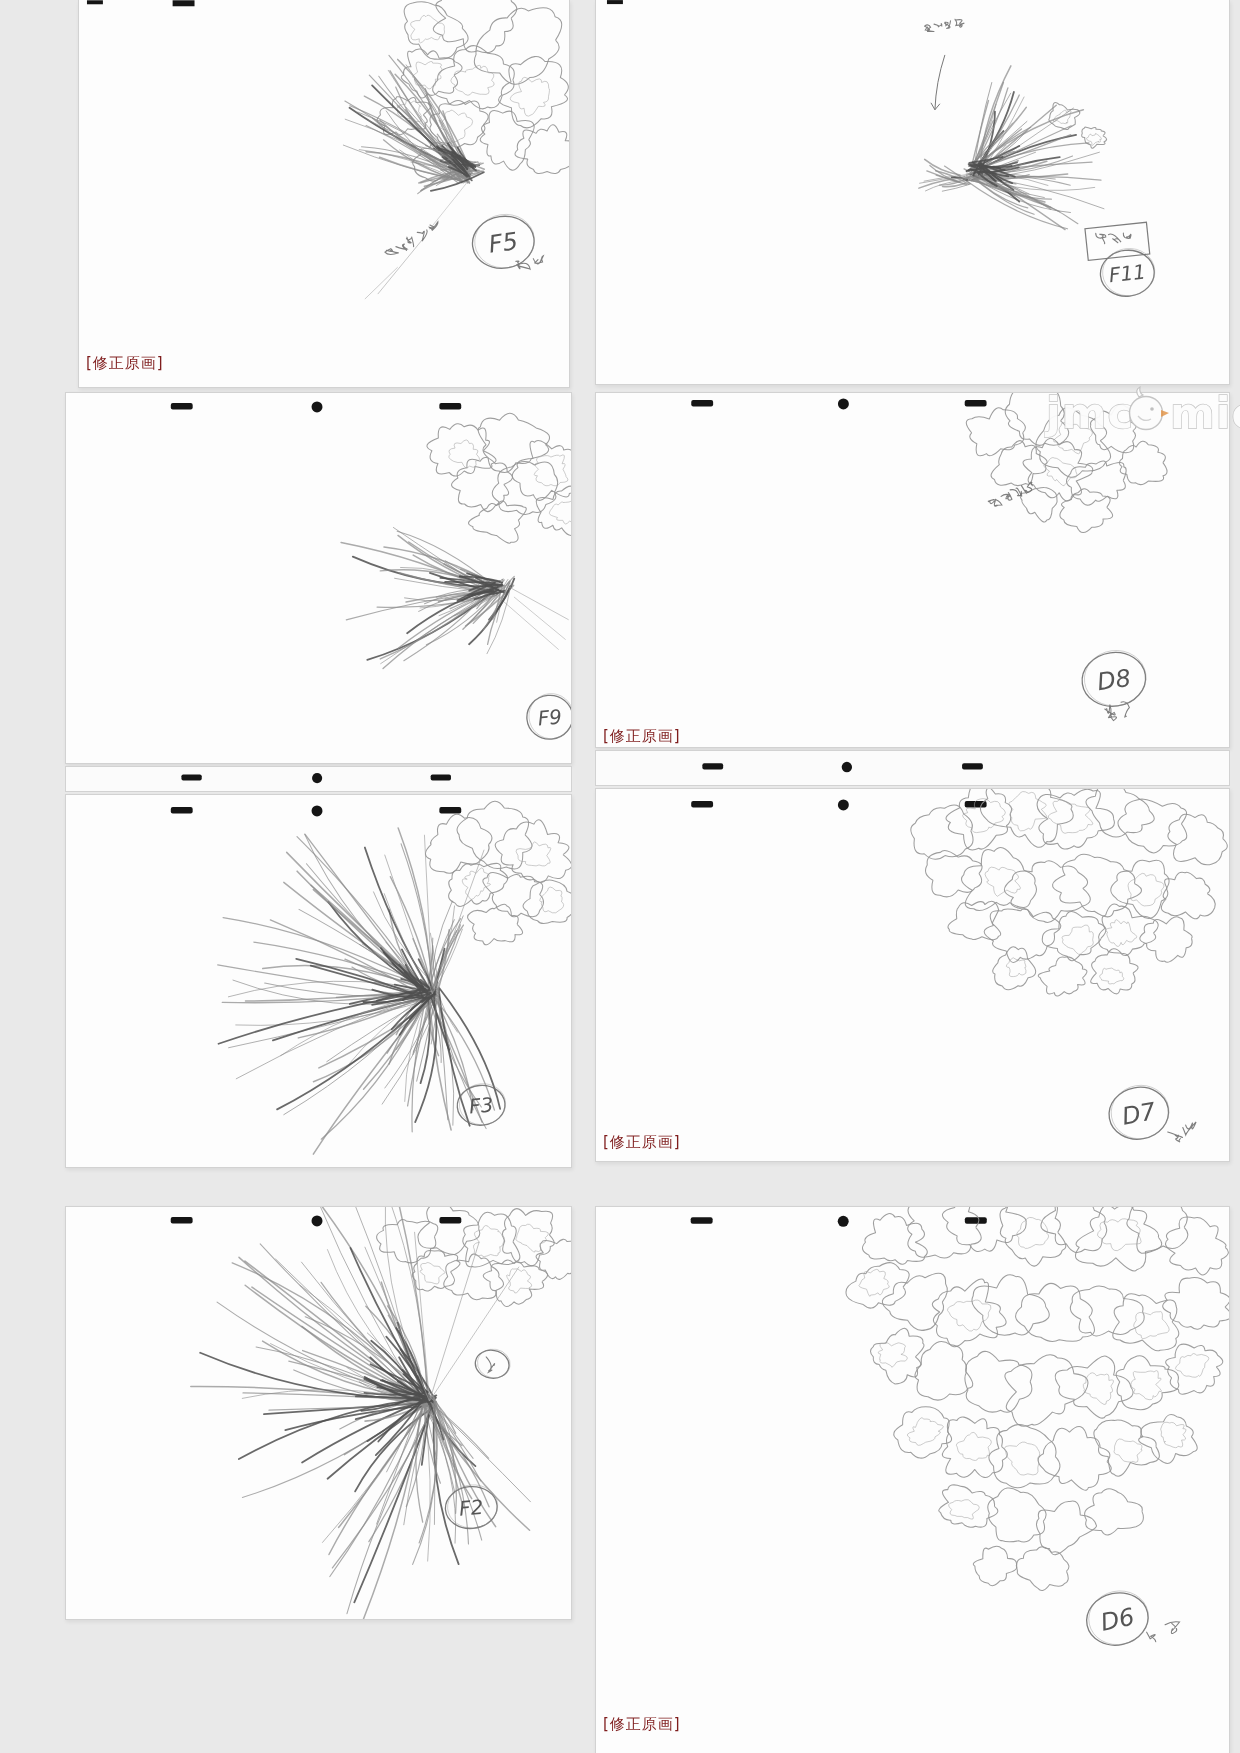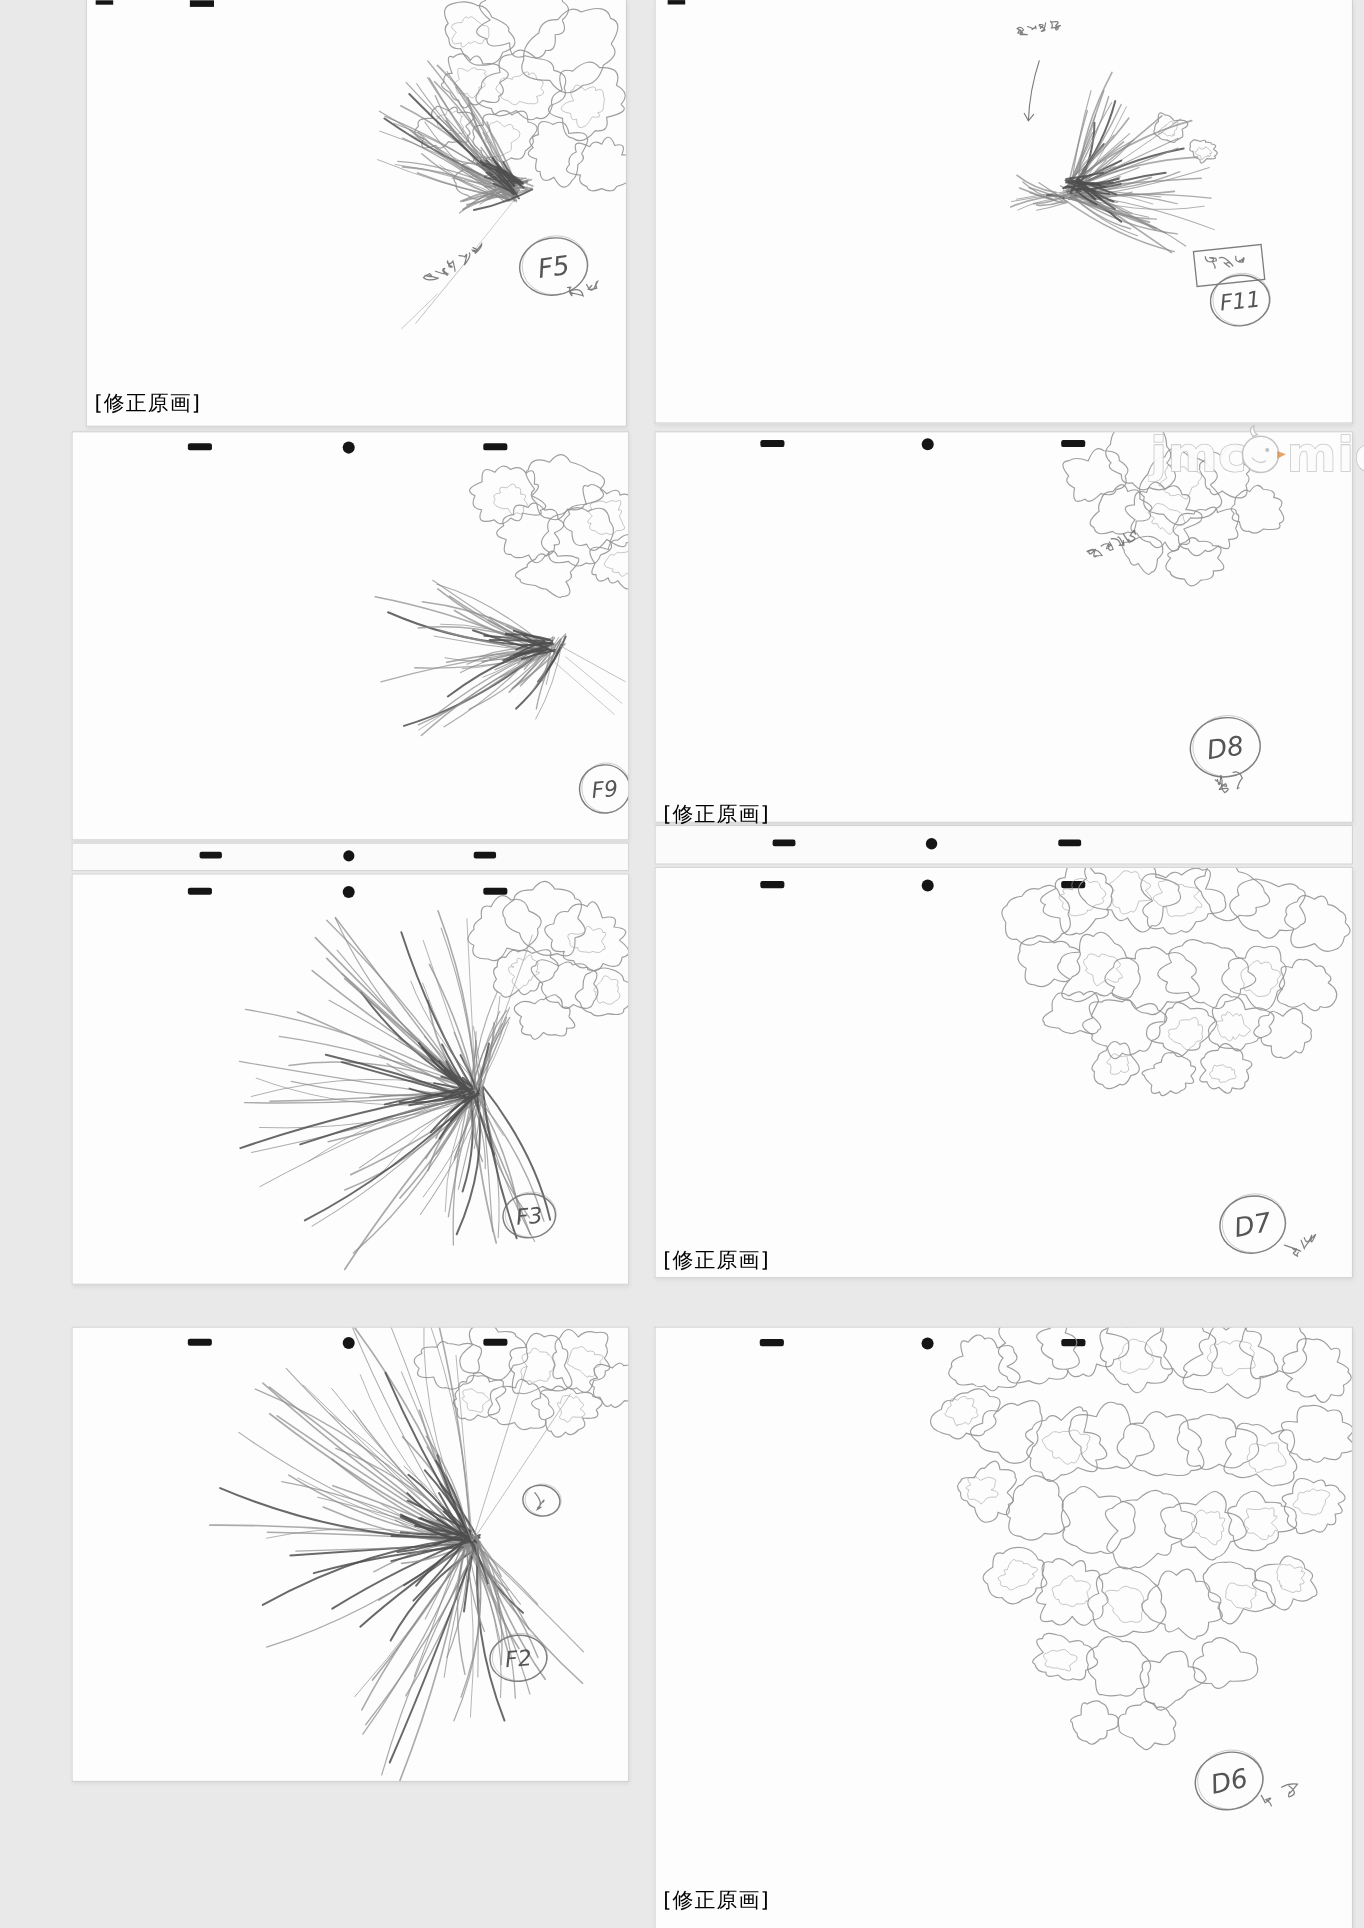--- a/index.html
+++ b/index.html
@@ -16,21 +16,21 @@
   }
   .cut-top{border-top:none}
   .cut-bottom{border-bottom:none}
   .panel svg{position:absolute;left:0;top:0;width:100%;height:100%;overflow:hidden}
   .strip{
     position:absolute;background:#fbfbfb;border:1px solid #d2d2d2;
     box-sizing:border-box;
   }
   .strip svg{position:absolute;left:0;top:0;width:100%;height:100%}
   .caption{
-    position:absolute;font-size:19px;color:#000000;letter-spacing:1px;
+    position:absolute;font-size:15px;color:#7f1d1d;letter-spacing:1px;
     font-family:"DejaVu Sans",sans-serif;white-space:nowrap;
   }
   .watermark{position:absolute;opacity:.95}
   .wmtext{
     font-family:"DejaVu Sans",sans-serif;font-weight:bold;font-size:43px;
     fill:#fcfcfc;stroke:#c3c3c3;stroke-width:1.4px;paint-order:stroke;
     letter-spacing:1px;
   }
 </style>
 </head>

